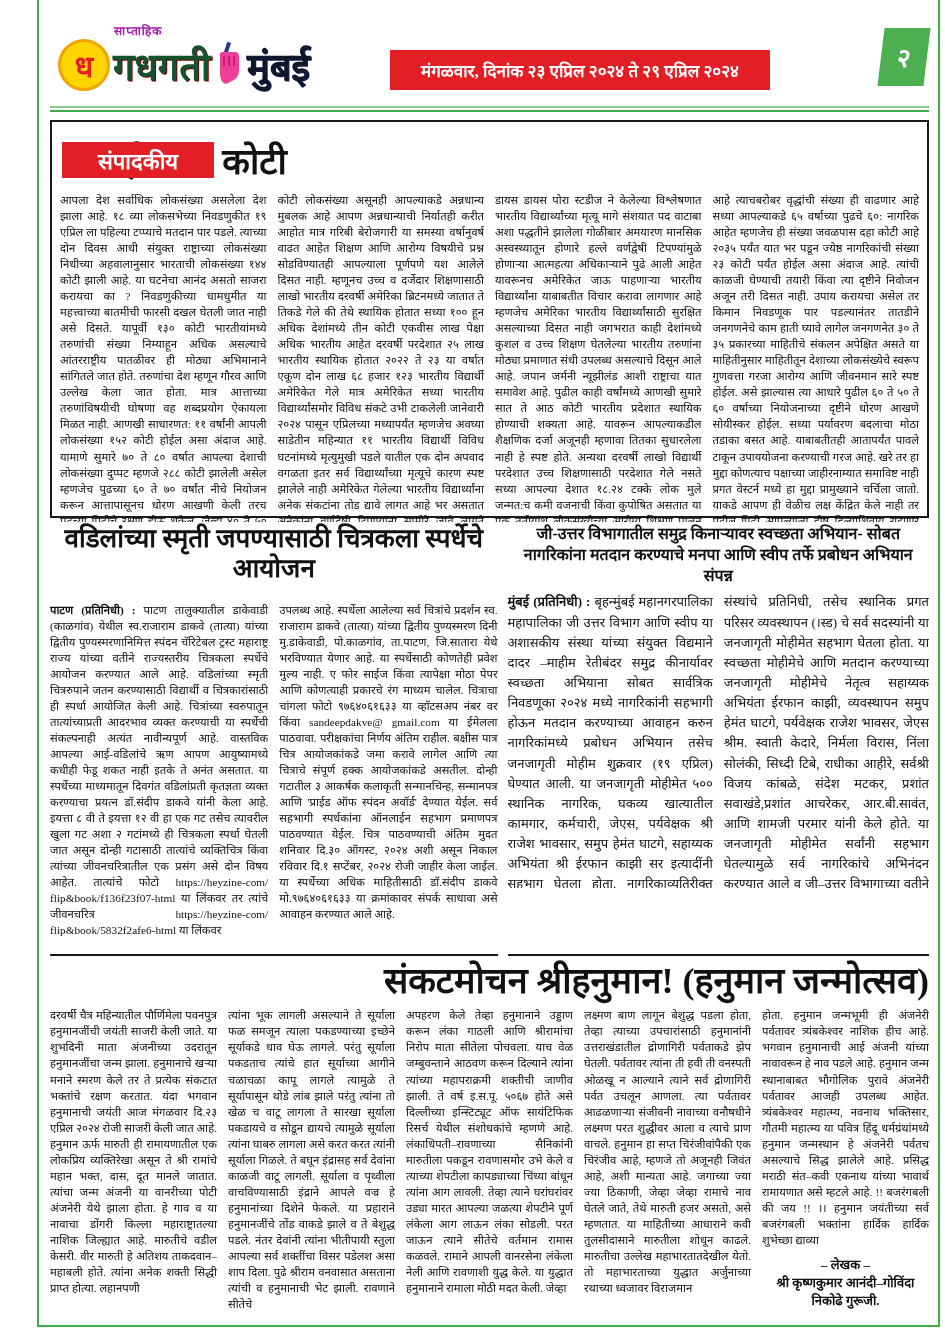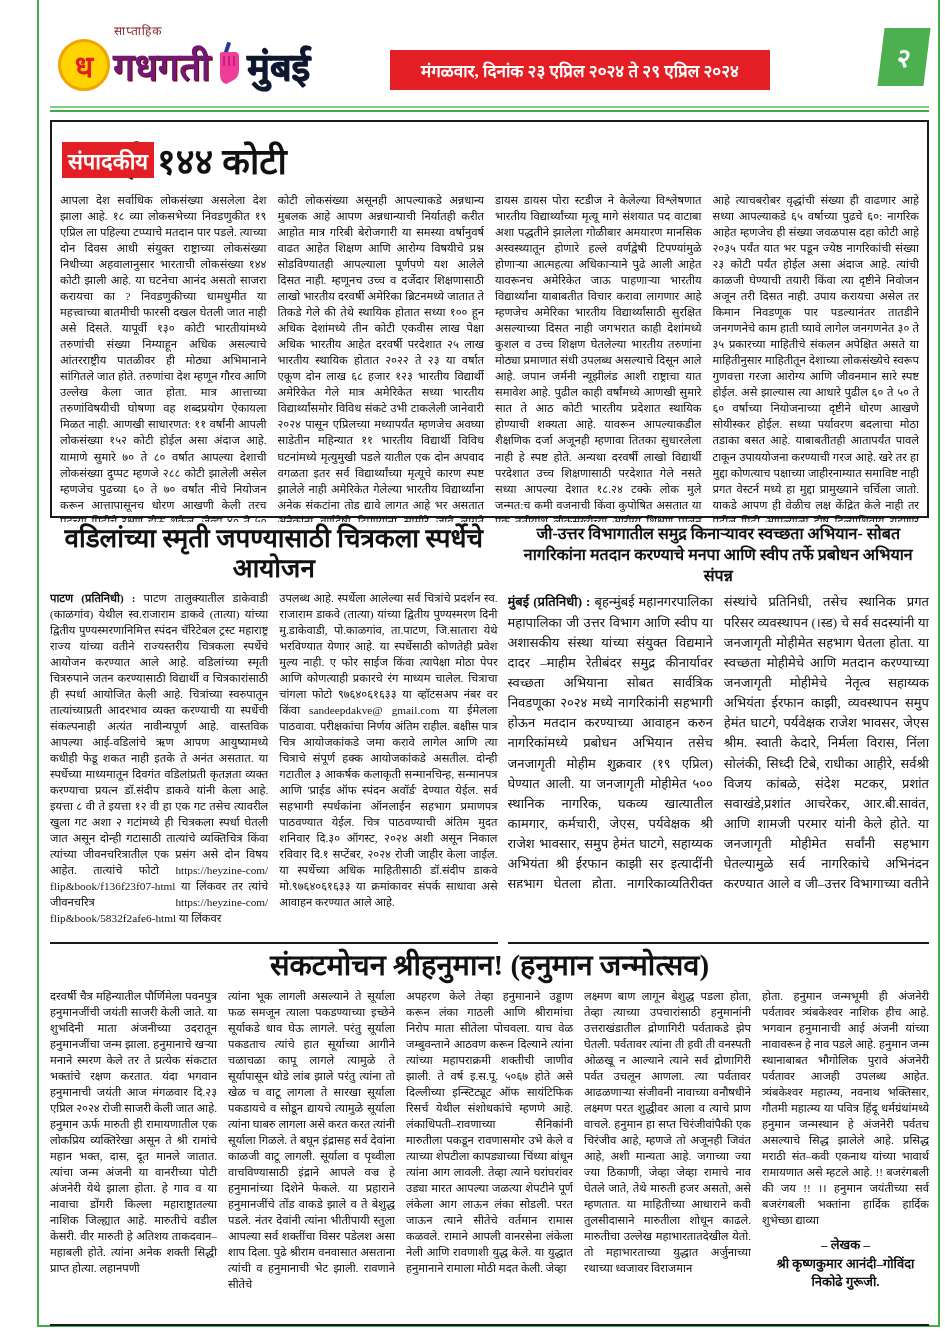--- a/index.html
+++ b/index.html
@@ -6,54 +6,54 @@
   .page{position:relative;width:945px;height:1333px;background:#fff;overflow:hidden;
         font-family:"Liberation Serif", serif;color:#111;}
   
   .frame-left{position:absolute;left:37px;top:0;bottom:6px;width:2px;background:#3fae49;}
   .frame-right{position:absolute;right:5px;top:0;bottom:6px;width:2px;background:#3fae49;}
   .frame-bottom{position:absolute;left:37px;right:5px;bottom:6px;height:2px;background:#3fae49;}
   .content{position:absolute;left:50px;right:16px;top:0;}
   
   .header{position:relative;height:104px;}
   .masthead{position:absolute;left:8px;top:22px;}
-  .weekly{font-size:12px;font-weight:normal;color:#7f1d1d;margin-left:56px;letter-spacing:1px;}
+  .weekly{font-size:12px;font-weight:bold;color:#a21caf;margin-left:56px;letter-spacing:1px;}
   .logo-row{display:flex;align-items:center;gap:3px;}
   .dha-circle{width:46px;height:46px;border-radius:50%;background:#ffd400;border:3px solid #f0a500;
       color:#e31e24;font-weight:bold;font-size:30px;display:flex;align-items:center;justify-content:center;}
-  .logo-main{font-size:38px;font-weight:bold;color:#701a75;text-shadow:1px 1px 0 #7a0000;}
+  .logo-main{font-size:38px;font-weight:bold;color:#14532d;text-shadow:1px 1px 0 #7a0000;}
   .logo-city{font-size:38px;font-weight:bold;color:#0f172a;text-shadow:1px 1px 0 #141c54;}
   .fist{margin:0 2px;}
   .date-box{position:absolute;left:340px;top:50px;width:380px;height:40px;background:#e31e24;
       color:#fff;font-weight:bold;font-size:17px;display:flex;align-items:center;justify-content:center;text-align:right;}
   .page-num{position:absolute;right:2px;top:28px;width:46px;height:58px;background:#4caf50;
       color:#fff;font-size:26px;font-weight:bold;display:flex;align-items:center;justify-content:center;
       transform:skewX(-7deg);}
   .green-rule{height:2px;border-top:2px solid #8bc98b;border-bottom:2px solid #3fae49;margin-top:2px;}
   
   .editorial-box{border:2px solid #1a1a1a;margin-top:8px;padding:6px 8px 8px 8px;height:398px;box-sizing:border-box;}
   .ed-head{position:relative;height:46px;}
   .ed-label{position:absolute;left:2px;top:2px;background:#e31e24;color:#fff;font-weight:bold;
-      font-size:22px;padding:3px 6px;}
+      font-size:22px;padding:3px 36px;}
   .ed-headline{margin:12px;text-align:left;font-size:36px;font-weight:bold;line-height:44px;}
   .cols{display:flex;gap:11px;margin-top:6px;}
   .col{flex:1;text-align:justify;font-size:11.3px;line-height:1.42;overflow:hidden;}
   .ed-col{height:330px;}
   
   .row2{display:flex;gap:10px;margin-top:6px;}
   .art2{width:51.5%;border-bottom:2px solid #1a1a1a;padding-bottom:4px;}
   .art3{width:48.5%;border-bottom:2px solid #1a1a1a;padding-bottom:4px;}
   .art2-headline{margin:0;font-size:26px;font-weight:bold;text-align:center;line-height:1.15;}
   .art3-headline{margin:0;font-size:16px;font-weight:bold;text-align:center;line-height:1.3;}
-  .art2-col{height:348px;}
+  .art2-col{height:348px;margin-top:12px;}
   .art3-col{height:296px;font-size:13px;line-height:1.55;}
   .dateline{font-weight:bold;}
   
   .art4{margin-top:6px;border-bottom:2px solid #1a1a1a;padding-bottom:4px;}
-  .art4-headline{margin:0;text-align:center;font-size:29px;font-weight:bold;line-height:1.1;}
+  .art4-headline{margin:0;text-align:right;font-size:36px;font-weight:bold;line-height:1.1;}
   .art4-col{height:332px;font-size:11.3px;}
   .author-block{margin-top:8px;text-align:center;font-weight:bold;}
   .author-label{font-size:13px;}
   .author-name{font-size:13px;line-height:1.4;}
 </style>
 </head>
 <body>
 
 <div class="page">
   <div class="frame-left"></div>

